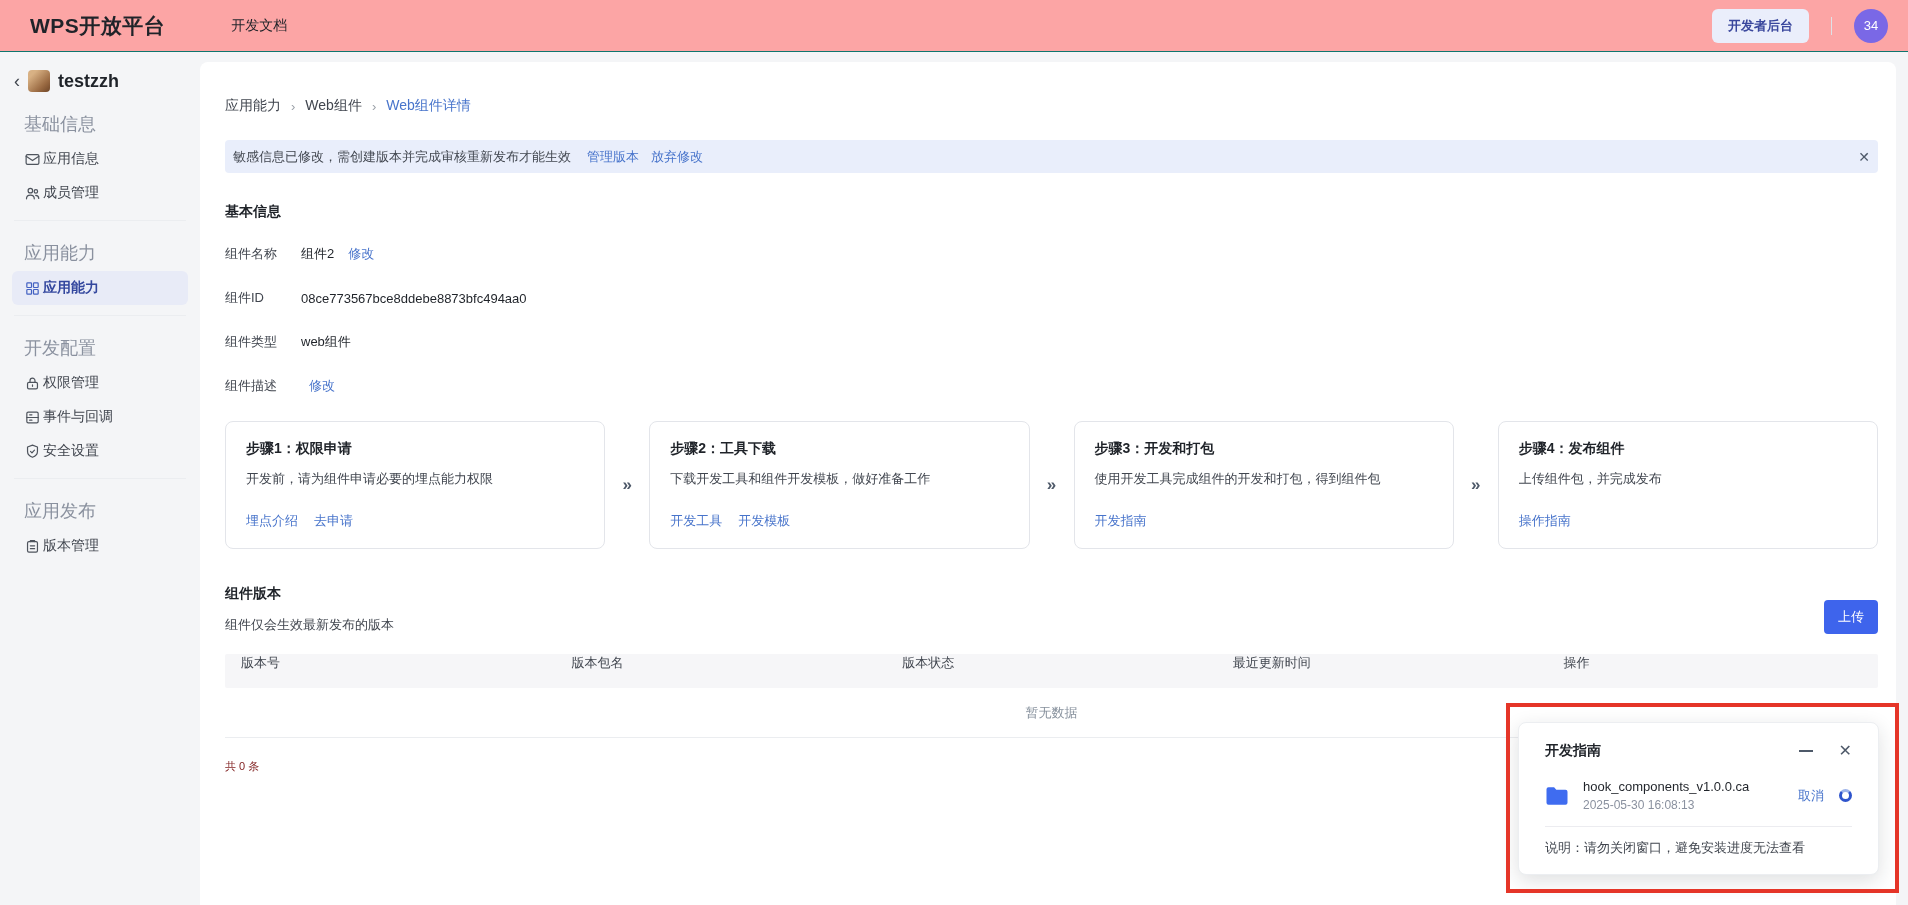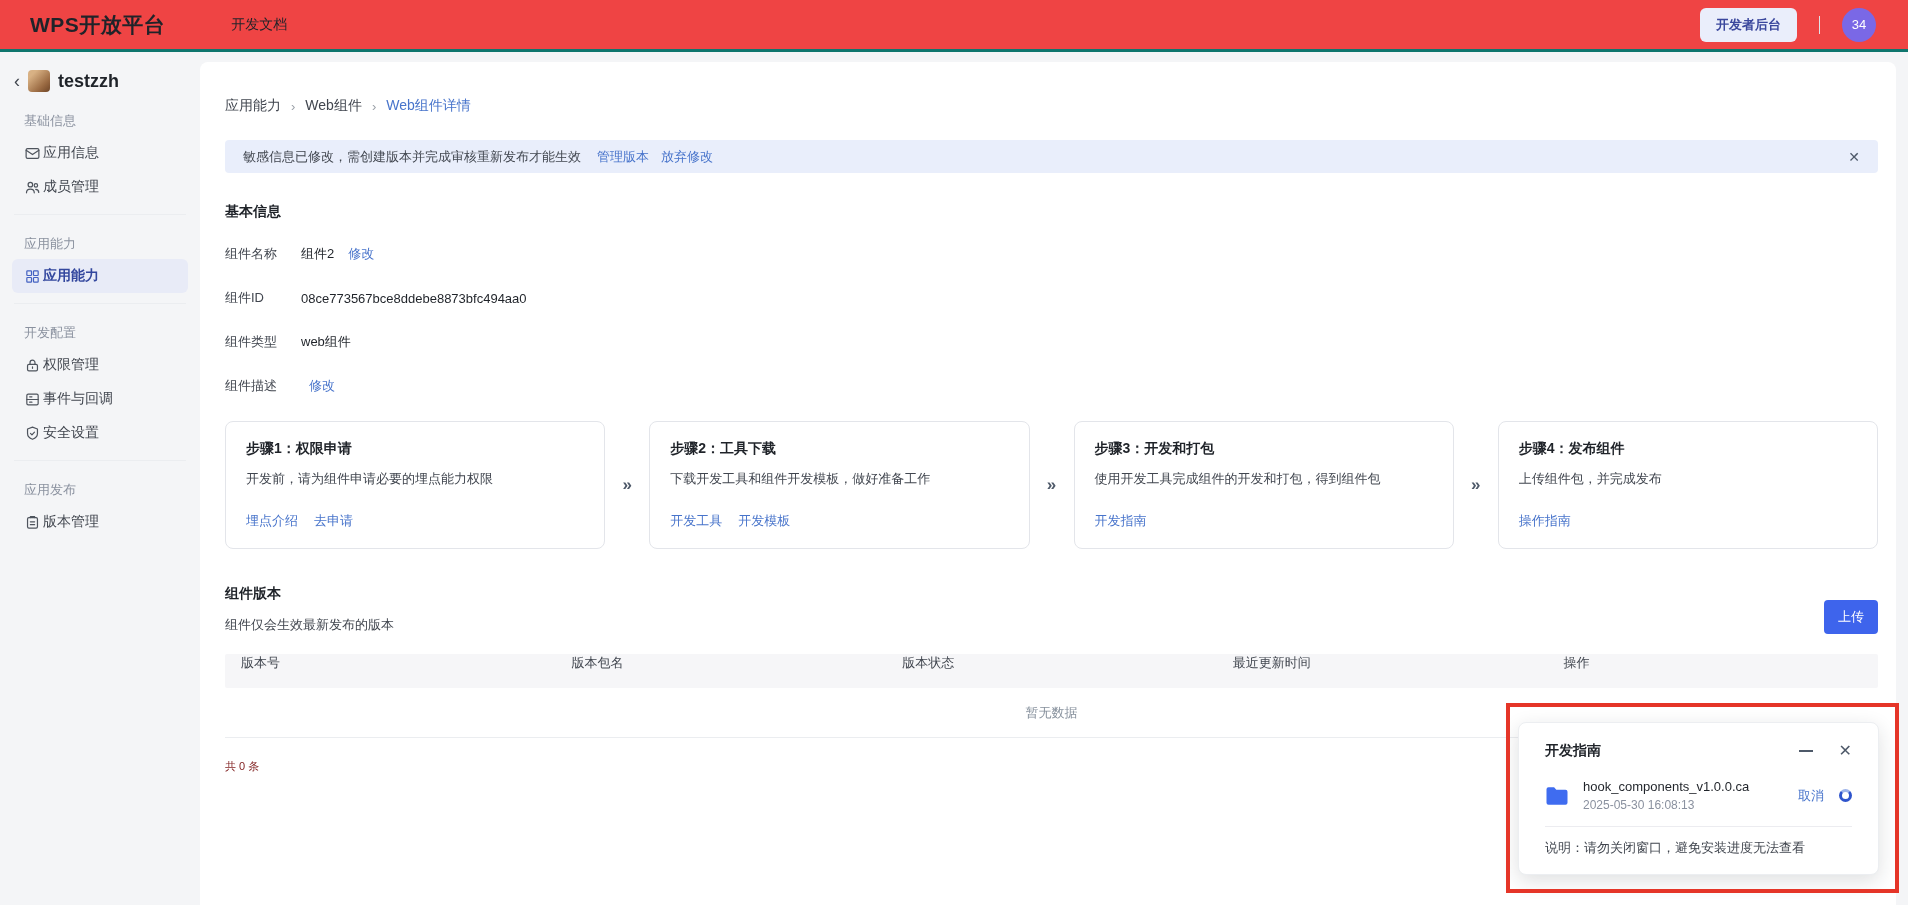--- a/index.html
+++ b/index.html
@@ -1,58 +1,58 @@
 <!DOCTYPE html>
 <html><head>
 <meta charset="utf-8">
 <style>
   html,body{margin:0;padding:0;overflow:hidden;background:#f4f5f7;}
   *{box-sizing:border-box;}
   .app{position:relative;width:1908px;height:905px;background:#f4f5f7;
        font-family:"Liberation Sans","DejaVu Sans",sans-serif;color:#1f2329;}
 
   
-  .topbar{height:52px;background:#ef4444;border-bottom:3px solid #0f766e;
-          display:flex;align-items:center;padding:0 32px 0 30px;}
+  .topbar{height:52px;background:#fca5a5;border-bottom:1px solid #0f766e;
+          display:flex;align-items:center;padding:0 20px 0 30px;}
   .logo{font-size:21px;font-weight:800;letter-spacing:.5px;}
   .topnav{margin-left:66px;font-size:14px;color:#1f2329;cursor:pointer;}
   .topbar .spacer{flex:1;}
   .console-btn{background:#eaeefb;color:#3a479d;font-size:13px;font-weight:700;
                border:none;border-radius:6px;padding:8px 16px;cursor:pointer;}
   .top-divider{width:1px;height:18px;background:#dfe1e6;margin:0 22px;}
   .avatar{width:34px;height:34px;border-radius:50%;background:#7a68e6;color:#fff;
           font-size:13px;display:flex;align-items:center;justify-content:center;cursor:pointer;}
 
   
   .body{display:flex;height:853px;}
   .sidebar{width:200px;flex:0 0 200px;padding-top:6px;}
   .workspace{display:flex;align-items:center;padding:12px 14px 10px 14px;gap:8px;}
   .back-chevron{font-size:18px;color:#41464f;line-height:1;cursor:pointer;}
   .ws-avatar{width:22px;height:22px;border-radius:4px;
              background:linear-gradient(135deg,#d8b184 20%,#9a6a42 70%,#6e4527);}
   .ws-name{font-weight:700;font-size:18px;}
-  .side-section{padding:10px 24px 6px;font-size:13px;color:#8a919f;}
+  .side-section{padding:10px 24px 6px;font-size:18px;color:#8a919f;}
   .side-item{height:34px;margin:0 12px;padding:0 12px;border-radius:6px;display:flex;
              align-items:center;gap:2px;font-size:14px;color:#41464f;cursor:pointer;}
   .side-item svg{width:17px;height:17px;stroke:#4e545d;fill:none;stroke-width:1.7;
                  stroke-linecap:round;stroke-linejoin:round;}
   .side-item.active{background:#e8ebf7;color:#33479e;font-weight:700;}
   .side-item.active svg{stroke:#4361c2;}
   .side-divider{height:1px;background:#ebedf0;margin:10px 14px;}
 
   
   .main{flex:1;margin:10px 12px 0 0;background:#fff;border-radius:8px 8px 0 0;
         padding:35px 18px 0 25px;position:relative;}
   .breadcrumb{display:flex;align-items:center;gap:10px;font-size:14px;color:#41464f;}
   .breadcrumb .crumb{cursor:pointer;}
   .breadcrumb .sep{color:#9aa0a8;font-size:13px;}
   .breadcrumb .current{color:#4874cb;}
 
   .alert{margin-top:25px;height:33px;background:#e9eefb;border-radius:4px;
-         display:flex;align-items:center;padding:0 18px;font-size:13px;color:#41464f;}
+         display:flex;align-items:center;padding:0 8px;font-size:13px;color:#41464f;}
   .alert a{color:#4874cb;text-decoration:none;cursor:pointer;}
   .alert .link1{margin-left:16px;}
   .alert .link2{margin-left:12px;}
   .alert .close{margin-left:auto;color:#4e5969;font-size:14px;cursor:pointer;}
 
   .h-section{margin-top:30px;font-size:14px;font-weight:700;color:#1f2329;}
   .info-rows{margin-top:24px;}
   .info-row{display:flex;align-items:center;margin-bottom:26px;font-size:13px;}
   .info-label{width:76px;color:#41464f;}
   .info-value{color:#1f2329;}

